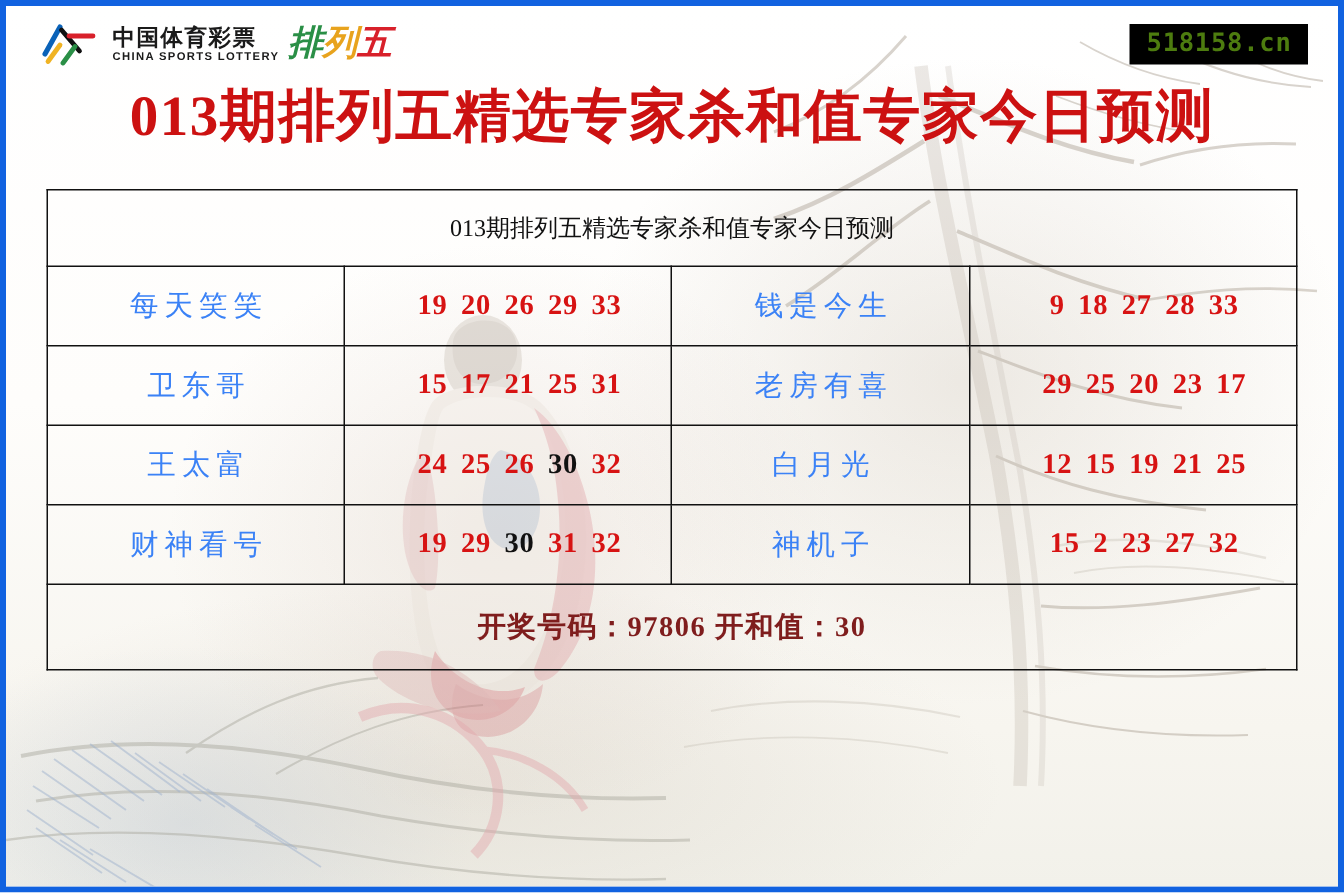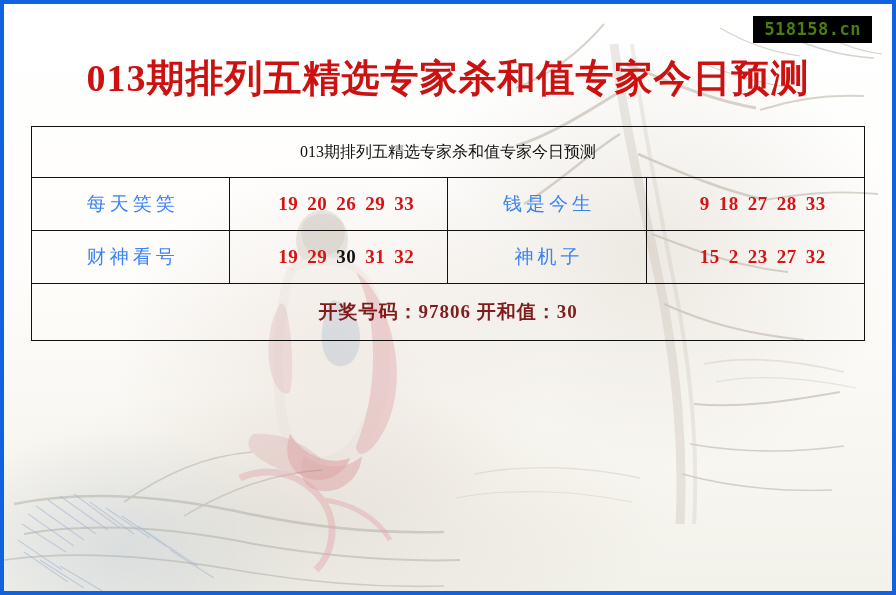--- a/index.html
+++ b/index.html
@@ -163,20 +163,36 @@
       </g>
 
       <g fill="none" stroke="#e3a8ad" opacity="0.45">
         <path d="M236 474 C268 460 300 472 318 496 C334 518 330 548 312 566" stroke-width="7"></path>
         <path d="M318 496 C344 498 372 512 386 536" stroke-width="5"></path>
       </g>
     </svg>
   </div>
 
   <div id="header">
+    <div id="logo">
+      <svg class="mark" viewBox="0 0 40 30">
+        <path d="M2 22 L12 4" stroke="#0a62b8" stroke-width="3.4" fill="none" stroke-linecap="round"></path>
+        <path d="M13 6 L25 20" stroke="#111111" stroke-width="3.2" fill="none" stroke-linecap="round"></path>
+        <path d="M18 10 L34 10" stroke="#d8202a" stroke-width="3.2" fill="none" stroke-linecap="round"></path>
+        <path d="M4 27 L12 16" stroke="#f0b323" stroke-width="3.2" fill="none" stroke-linecap="round"></path>
+        <path d="M14 28 L22 17" stroke="#2a8f46" stroke-width="3.2" fill="none" stroke-linecap="round"></path>
+      </svg>
+      <span class="cn-block">
+        <span class="cn-main">中国体育彩票</span>
+        <span class="cn-sub">CHINA SPORTS LOTTERY</span>
+      </span>
+      <span class="plw">
+        <span class="c1">排</span><span class="c2">列</span><span class="c3">五</span>
+      </span>
+    </div>
     <div id="watermark-badge">518158.cn</div>
   </div>
 
   <div id="page-title">013期排列五精选专家杀和值专家今日预测</div>
 
   <div id="table-wrap">
     <table>
       <colgroup>
         <col class="col-name">
           <col class="col-nums">
@@ -187,20 +203,32 @@
         <tr>
           <td class="caption-cell" colspan="4">013期排列五精选专家杀和值专家今日预测</td>
         </tr>
         <tr>
           <td class="name-cell">每天笑笑</td>
           <td class="nums-cell"><span class="n">19</span><span class="n">20</span><span class="n">26</span><span class="n">29</span><span class="n">33</span></td>
           <td class="name-cell">钱是今生</td>
           <td class="nums-cell"><span class="n">9</span><span class="n">18</span><span class="n">27</span><span class="n">28</span><span class="n">33</span></td>
         </tr>
         <tr>
+          <td class="name-cell">卫东哥</td>
+          <td class="nums-cell"><span class="n">15</span><span class="n">17</span><span class="n">21</span><span class="n">25</span><span class="n">31</span></td>
+          <td class="name-cell">老房有喜</td>
+          <td class="nums-cell"><span class="n">29</span><span class="n">25</span><span class="n">20</span><span class="n">23</span><span class="n">17</span></td>
+        </tr>
+        <tr>
+          <td class="name-cell">王太富</td>
+          <td class="nums-cell"><span class="n">24</span><span class="n">25</span><span class="n">26</span><span class="n hit">30</span><span class="n">32</span></td>
+          <td class="name-cell">白月光</td>
+          <td class="nums-cell"><span class="n">12</span><span class="n">15</span><span class="n">19</span><span class="n">21</span><span class="n">25</span></td>
+        </tr>
+        <tr>
           <td class="name-cell">财神看号</td>
           <td class="nums-cell"><span class="n">19</span><span class="n">29</span><span class="n hit">30</span><span class="n">31</span><span class="n">32</span></td>
           <td class="name-cell">神机子</td>
           <td class="nums-cell"><span class="n">15</span><span class="n">2</span><span class="n">23</span><span class="n">27</span><span class="n">32</span></td>
         </tr>
         <tr>
           <td class="footer-cell" colspan="4">开奖号码：97806 开和值：30</td>
         </tr>
       </tbody>
     </table>

